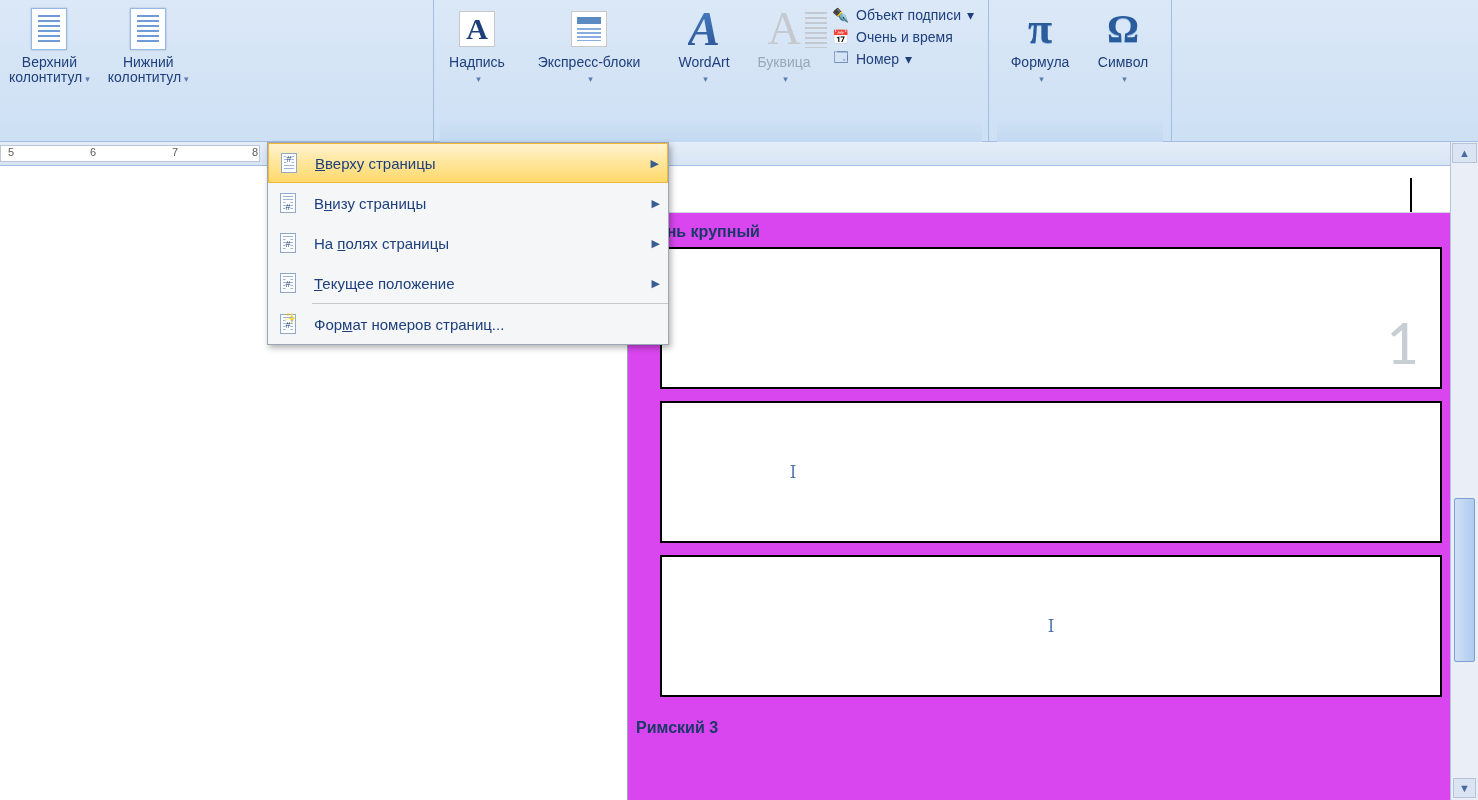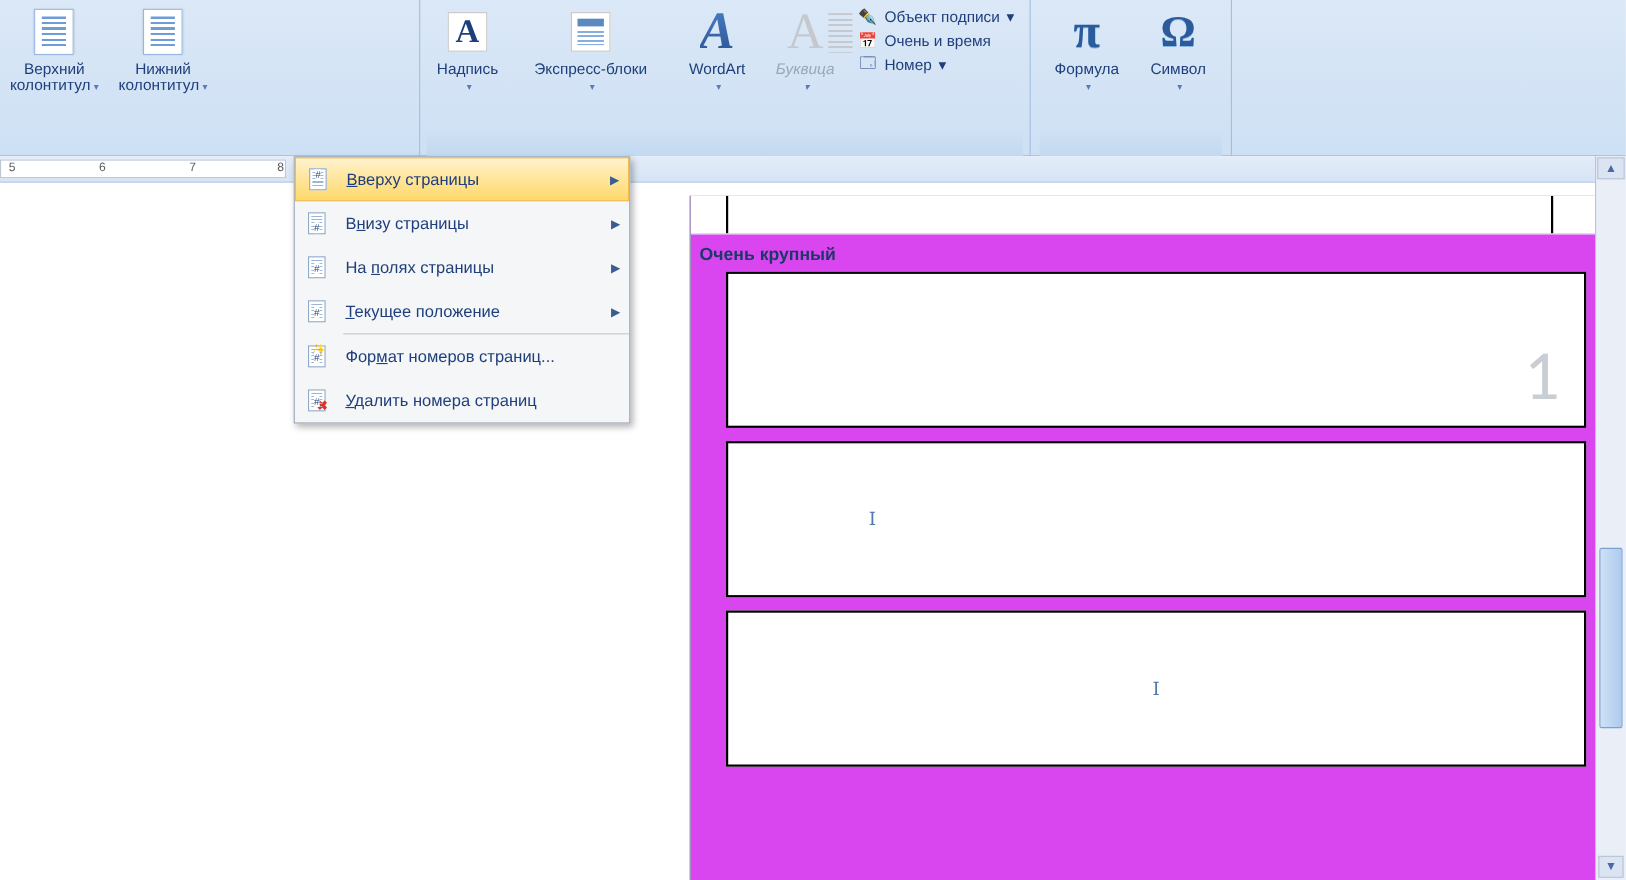--- a/index.html
+++ b/index.html
@@ -31,21 +31,21 @@
       padding: 6px 8px 2px; min-width: 60px; color: #1e3f7b; font-size: 14px; cursor: default;
       border: 1px solid transparent; position: relative;
     }
     .big-btn.active {
       background: linear-gradient(to bottom, #fff0c8 0%, #ffdb73 45%, #ffc830 50%, #ffd863 100%);
       border: 1px solid #c28a30; border-radius: 3px;
     }
     .big-btn-icon { width: 40px; height: 44px; margin-bottom: 4px; display:flex; align-items:center; justify-content:center; }
     .big-btn-label { text-align: center; line-height: 15px; white-space: pre-line; color: #1e3f7b; }
     .big-btn .dd-arrow { font-size: 9px; color: #5b7bb4; margin-left: 3px; }
-    .big-btn.disabled .big-btn-label { color: #9aa7b6; font-style: italic; }
+    .big-btn.disabled .big-btn-label { color: #9aa7b6; }
     .small-row { display:flex; align-items:center; gap:6px; padding:2px 8px; color:#1e3f7b; font-size:14px; }
     .small-icon { width:18px; height:18px; display:inline-flex; align-items:center; justify-content:center; }
 
     .page-doc-icon { position:relative; width:36px; height:42px; background:#fff; border:1px solid #96b7e4; box-shadow: 0 0 2px rgba(0,0,0,.2); }
     .page-doc-icon::after { content:""; position:absolute; left:6px; right:6px; top:6px; bottom:6px;
       background: repeating-linear-gradient(to bottom, #6f9bd8 0 2px, transparent 2px 5px); }
     .page-doc-icon.hash::before { content:"#"; position:absolute; bottom:5px; left:50%; transform:translateX(-50%);
       font-size:14px; color:#6f9bd8; background:#fff; padding:0 2px; z-index:1; }
 
     .textA { width:36px; height:36px; background:#fff; border:1px solid #c7c7c7; display:flex; align-items:center; justify-content:center; font-family: "Times New Roman", serif; font-size:30px; font-weight:bold; }
@@ -65,21 +65,21 @@
     .pi-icon { font-family: "Georgia", serif; font-size: 44px; font-weight:bold; color:#2a5c9c; line-height:1;
       text-shadow: 0 1px 0 #8bb3e4; }
     .omega-icon { font-family: "Georgia", serif; font-size: 40px; font-weight:bold; color:#2a5c9c; line-height:1;
       text-shadow: 0 1px 0 #8bb3e4; }
 
     .ruler { height: 24px; background: linear-gradient(to bottom, #e4edf9, #d7e4f4); border-bottom:1px solid #a3bde3; position:relative; }
     .ruler-white { position:absolute; left:0; top:3px; bottom:3px; width:260px; background:#fff; border:1px solid #bcc6d5; }
     .ruler-num { position:absolute; top:4px; font-size:11px; color:#5b5b5b; }
 
     .dropdown {
-      position:absolute; left:267px; top:142px; width:306px; background:#f4f6f8;
+      position:absolute; left:267px; top:142px; width:402px; background:#f4f6f8;
       border:1px solid #9ba7b7; box-shadow: 2px 3px 6px rgba(0,0,0,.3); z-index:10;
     }
     .dd-item { display:flex; align-items:center; height:40px; padding:0 8px; color:#1e3f7b; font-size:15px; position:relative; }
     .dd-item.highlight { background: linear-gradient(to bottom, #fff3cf 0%, #ffe59a 50%, #ffd96b 100%); border:1px solid #efb73e; }
     .dd-item .dd-icon { width:24px; margin-right:14px; display:flex; justify-content:center; }
     .dd-item .dd-arrow-r { margin-left:auto; font-size:11px; color:#3b5c91; }
     .dd-sep { border-top:1px solid #c7c7c7; margin-left:44px; }
 
     .mini-page { width:16px; height:20px; background:#fff; border:1px solid #8fa9c9; position:relative; }
     .mini-page::after { content:""; position:absolute; inset:2px; background: repeating-linear-gradient(to bottom, #9bb6d8 0 1px, transparent 1px 3px); }
@@ -108,21 +108,21 @@
     .sb-arrow { height:20px; display:flex; align-items:center; justify-content:center; color:#4b6aa1; font-size:11px; background:#dbe4f2; border:1px solid #b7c3d6; margin:1px; }
     .sb-thumb { position:absolute; left:3px; right:3px; top:356px; height:164px; background:linear-gradient(to right,#cfe0f5,#aecbef); border:1px solid #7fa0cf; border-radius:2px; }
 
     .u { text-decoration: underline; }
   </style>
 </head>
 <body>
 
 <div class="ribbon">
 
-  <div class="ribbon-group" style="width:382px;">
+  <div class="ribbon-group" style="width:434px;">
     <div class="ribbon-group-buttons">
       <div class="big-btn">
         <div class="big-btn-icon">
             <div class="page-doc-icon"></div>
           </div>
         <div class="big-btn-label"><span>Верхний
 колонтитул</span><span class="dd-arrow">▾</span></div>
       </div>
       <div class="big-btn">
         <div class="big-btn-icon">
@@ -238,47 +238,40 @@
   </div>
   <div class="dd-sep"></div>
   <div class="dd-item">
     <span class="dd-icon">
         <span class="mini-page hash mid-h">
           <span class="wand">✨</span>
         </span>
       </span>
     <span>Фор<span class="u">м</span>ат номеров страниц...</span>
   </div>
-  <div class="dd-item">
-    <span class="dd-icon">
-        <span class="mini-page hash mid-h">
-          <span class="red-x">✖</span>
-        </span>
-      </span>
-    <span><span class="u">У</span>далить номера страниц</span>
-  </div>
 </div>
 
 <div class="gallery">
   <div class="gallery-first">
     <div class="gallery-first-page"></div>
   </div>
 
   <div class="gallery-section-title">Очень крупный</div>
   <div class="gallery-item">
     <span class="g-num-right">1</span>
   </div>
 
   <div class="gallery-item">
     <span class="g-roman" style="left:128px;">I</span>
   </div>
 
   <div class="gallery-item">
     <span class="g-roman" style="left:50%; transform:translate(-50%,-50%);">I</span>
   </div>
 
+  <div class="gallery-section-title">Римский 3</div>
 </div>
 
 <div class="scrollbar">
   <div class="sb-arrow">▲</div>
   <div class="sb-thumb"></div>
   <div class="sb-arrow" style="position:absolute; bottom:1px; left:1px; right:1px;">▼</div>
 </div>
 
 </body></html>

